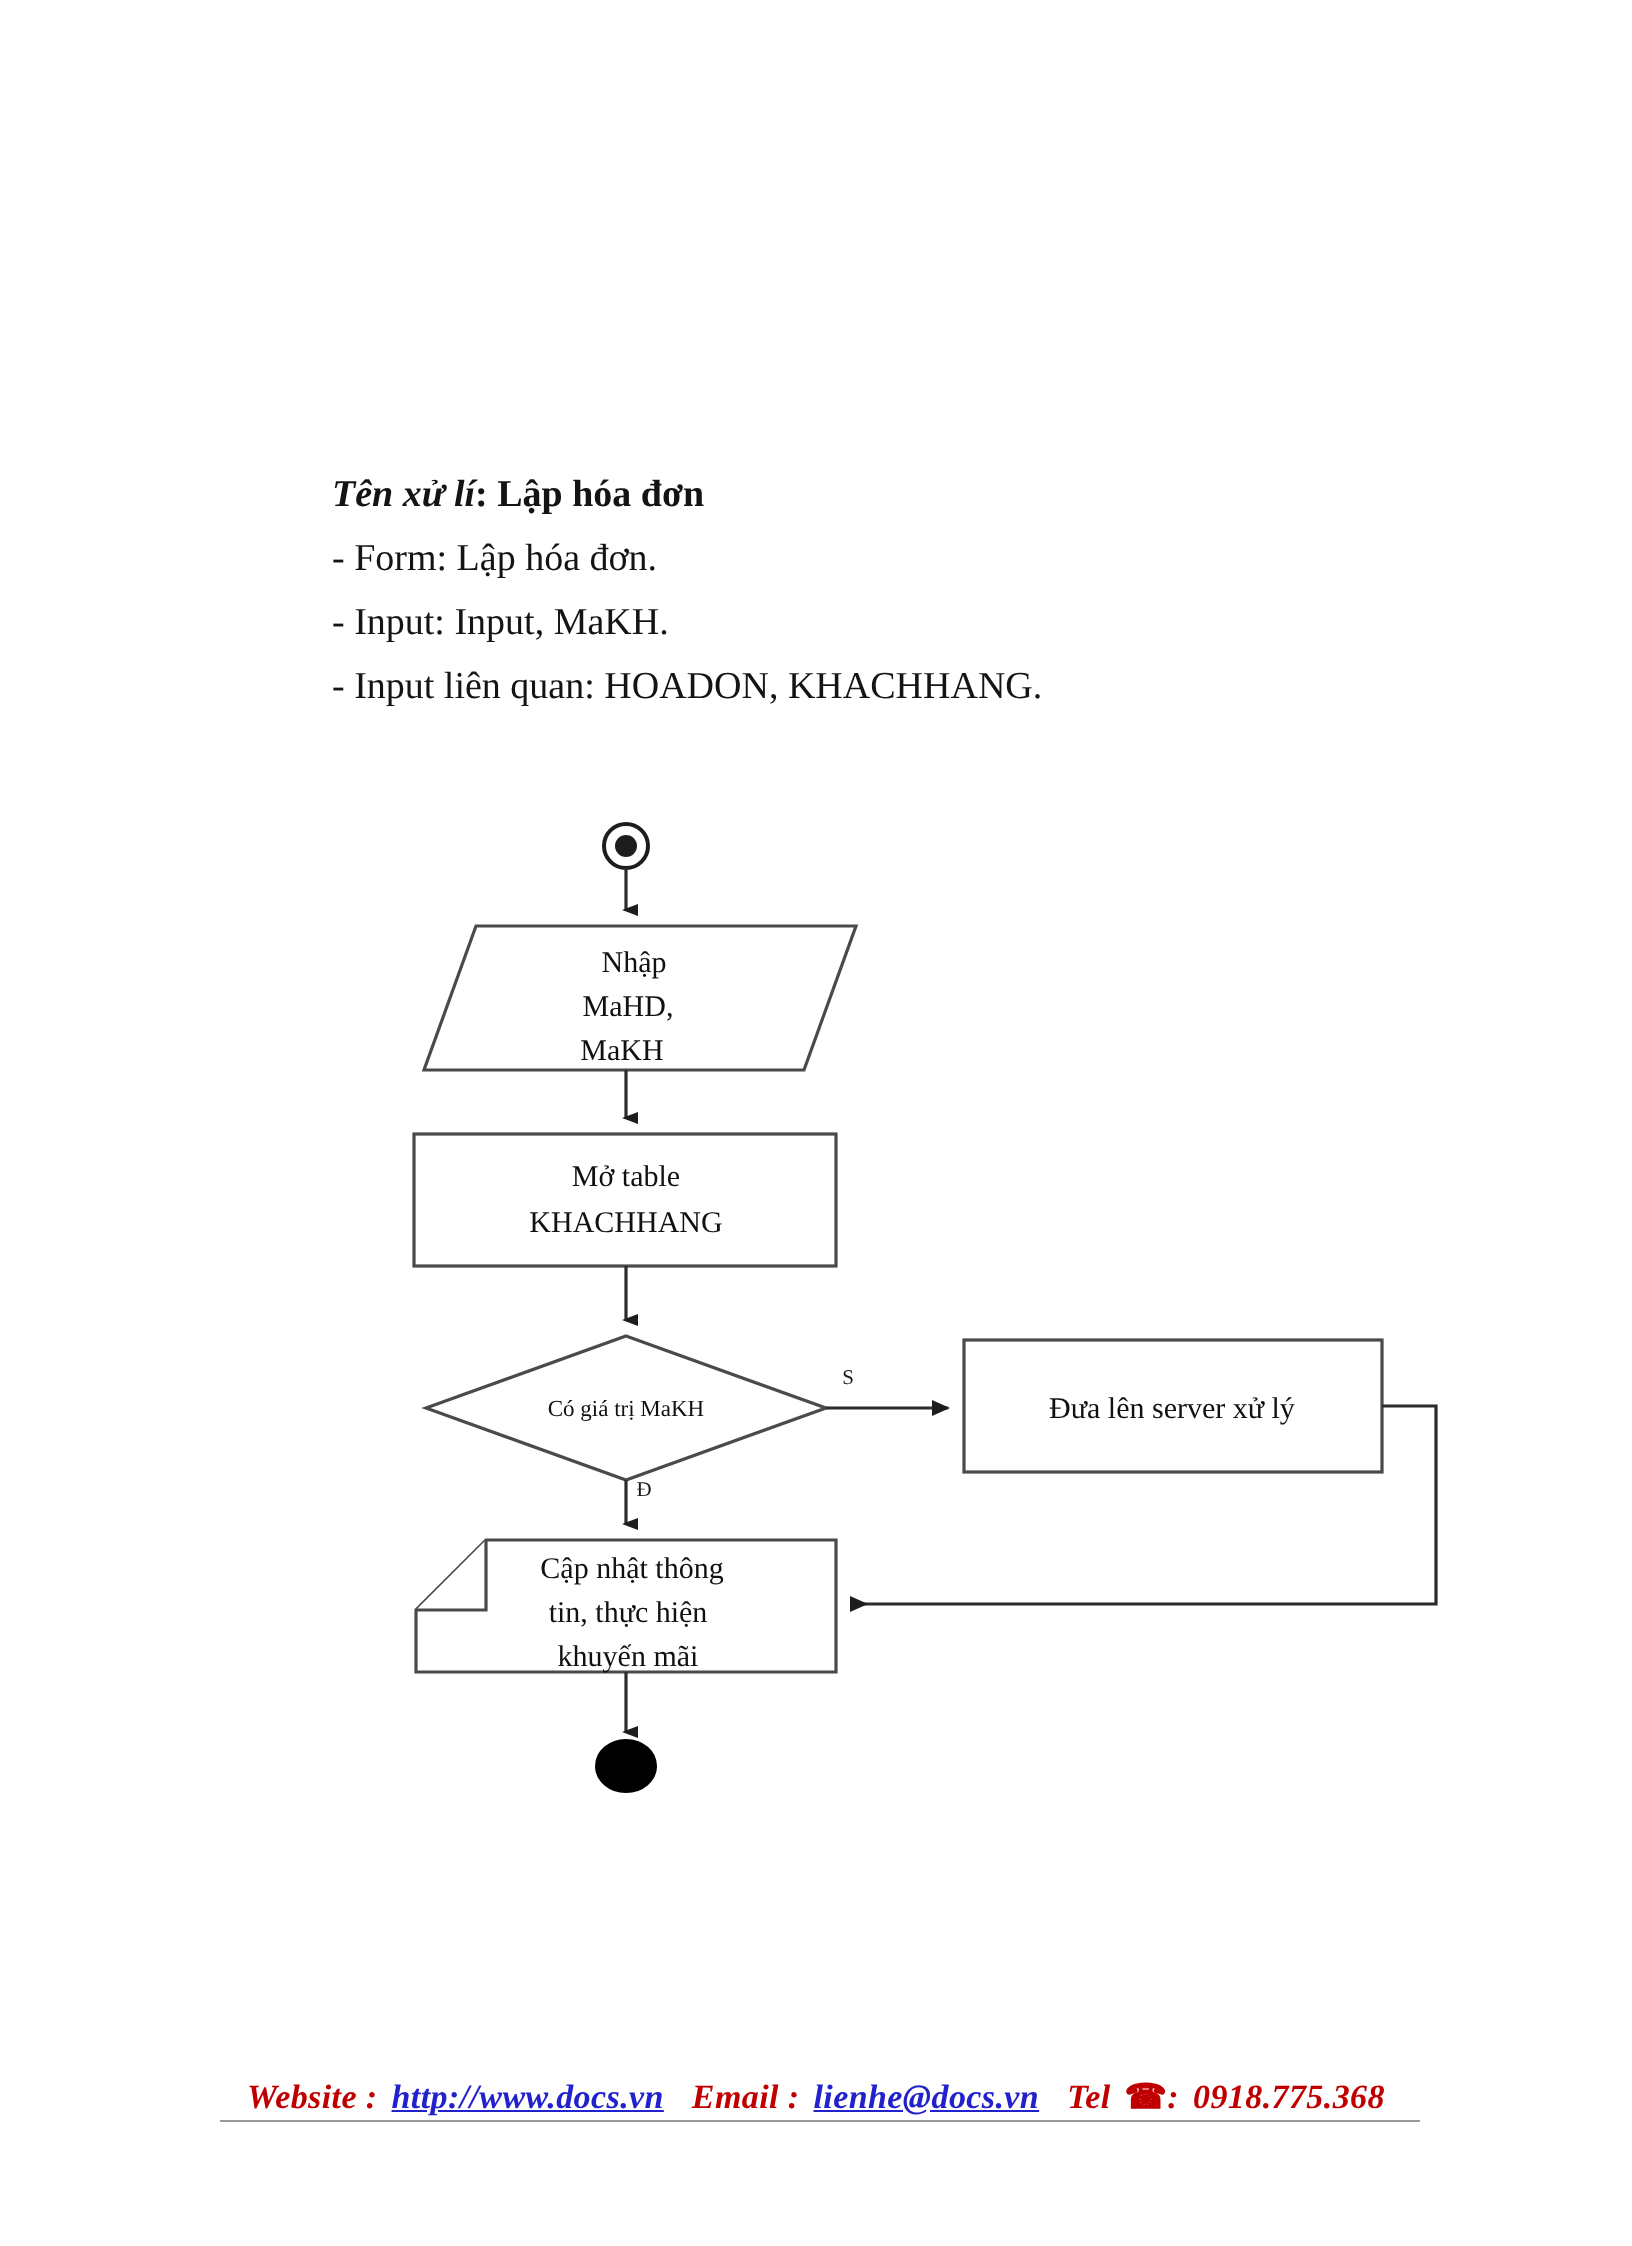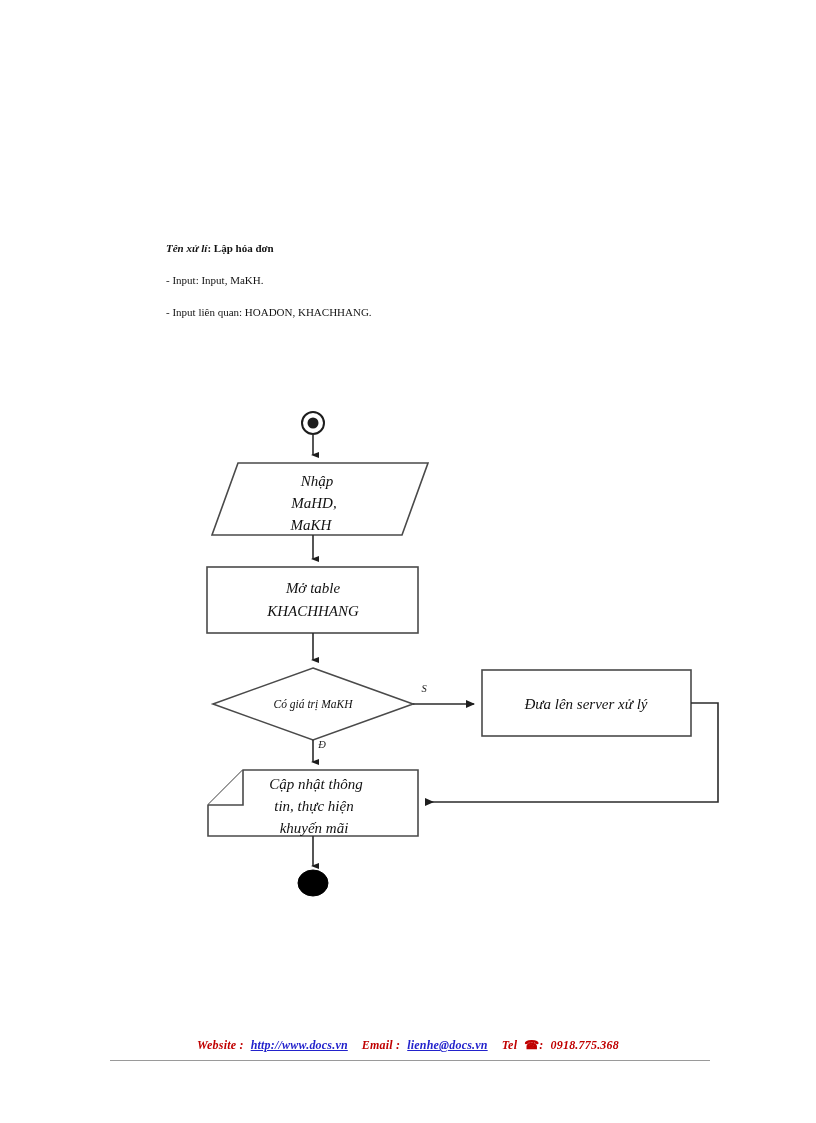--- a/index.html
+++ b/index.html
@@ -17,41 +17,40 @@
   }
 
   
   #doc-text {
     position: absolute;
     left: 166px;
     top: 232px;
     width: 480px;
   }
   .doc-line {
-    font-size: 11px;
+    font-size: 19px;
     line-height: 32px;
     white-space: nowrap;
     color: #141414;
   }
   .doc-line.heading {
     font-weight: bold;
   }
   .heading .italic-part {
     font-style: italic;
     font-weight: bold;
   }
 
   
   #flowchart {
     position: absolute;
     left: 0;
     top: 0;
     width: 816px;
     height: 1000px;
-    font-style: italic;
   }
   #flowchart svg {
     display: block;
   }
   .shape-stroke {
     fill: #ffffff;
     stroke: #4a4a4a;
     stroke-width: 1.6;
   }
   .solid-fill {
@@ -82,21 +81,21 @@
     position: absolute;
     left: 0;
     top: 1038px;
     width: 816px;
     text-align: center;
   }
   #footer-text {
     font-family: "Liberation Serif", serif;
     font-style: italic;
     font-weight: bold;
-    font-size: 12px;
+    font-size: 17px;
     white-space: nowrap;
     letter-spacing: 0.2px;
   }
   .f-red { color: #c00000; }
   .f-blue {
     color: #2222cc;
     text-decoration: underline;
   }
   .f-gap { display: inline-block; width: 7px; }
   .f-phone-glyph {
@@ -112,20 +111,21 @@
     background: #9a9a9a;
   }
 </style>
 </head>
 <body>
 
 <div id="doc-text">
   <div class="doc-line heading">
     <span class="italic-part">Tên xử lí</span><span>: </span><span>Lập hóa đơn</span>
   </div>
+  <div class="doc-line">- Form: Lập hóa đơn.</div>
   <div class="doc-line">- Input: Input, MaKH.</div>
   <div class="doc-line">- Input liên quan: HOADON, KHACHHANG.</div>
 </div>
 
 <div id="flowchart">
   <svg width="816" height="1000" viewBox="0 0 816 1000" xmlns="http://www.w3.org/2000/svg">
     <defs>
       <marker id="arrow-down" markerWidth="10" markerHeight="10" refX="3" refY="6" orient="auto" markerUnits="userSpaceOnUse">
         <path d="M0,0 L6,0 L3,8 Z" fill="#1d1d1d"></path>
       </marker>

